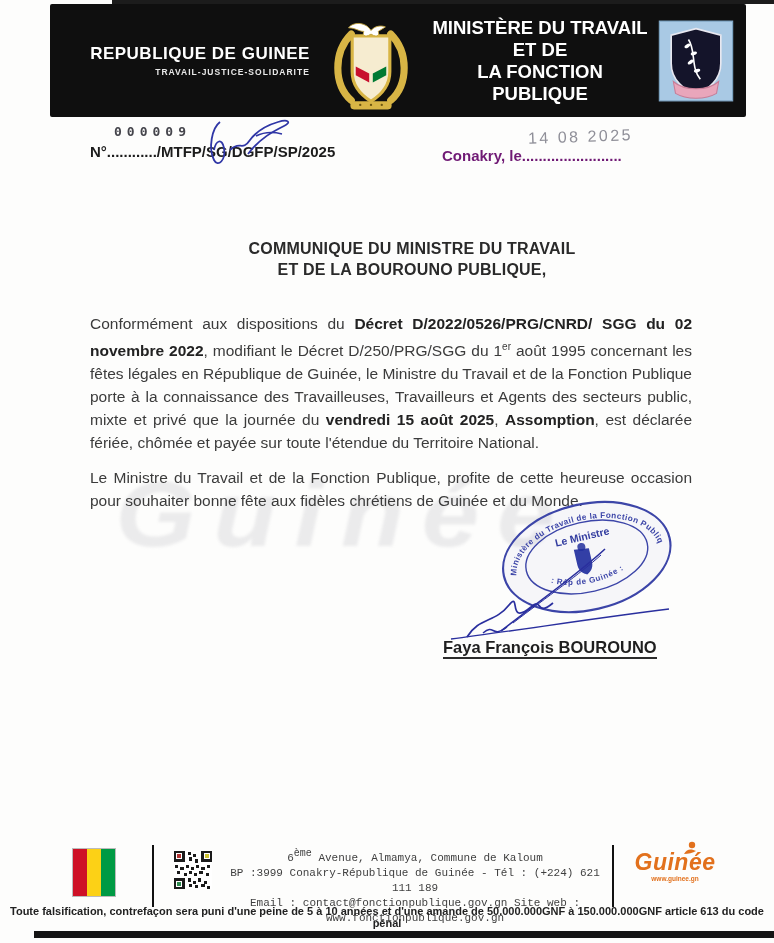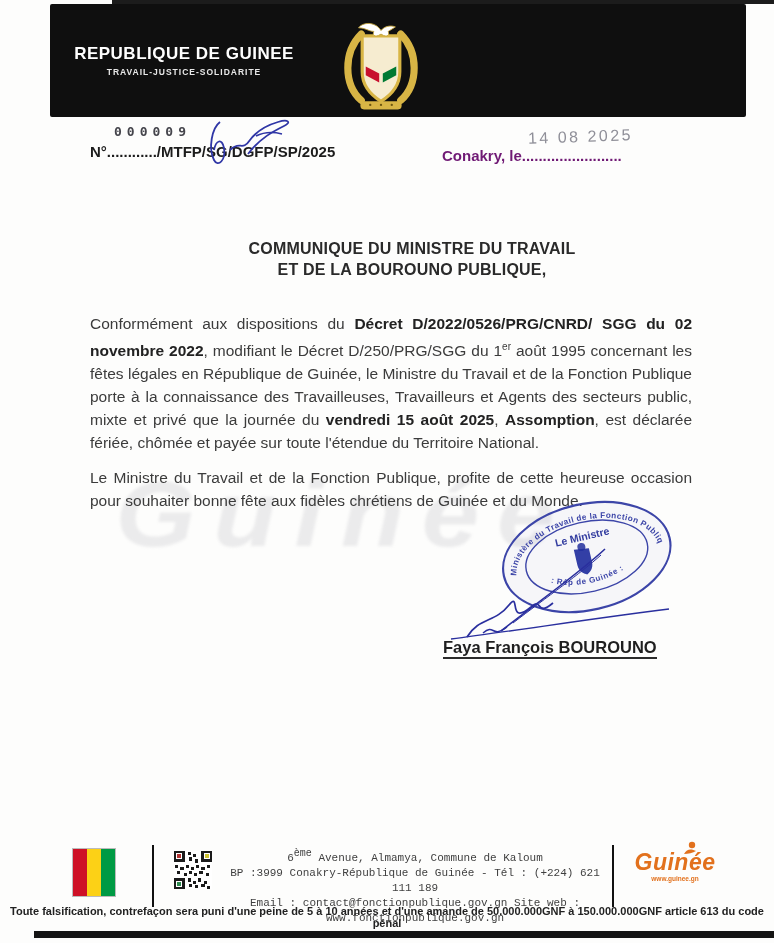--- a/index.html
+++ b/index.html
@@ -6,21 +6,21 @@
   .page{position:relative;width:774px;height:943px;background:#fdfdfc;overflow:hidden;
         font-family:"Liberation Sans","DejaVu Sans",sans-serif;color:#2a2a2a;}
 
   
   .top-edge{position:absolute;left:112px;right:0;top:0;height:4px;background:#1c1c1c;}
   .bottom-bar{position:absolute;left:34px;right:0;top:931px;height:7px;background:#141414;}
 
   
   .banner{position:absolute;left:50px;top:4px;width:696px;height:113px;background:#0f0f0f;
           display:flex;align-items:center;border-radius:2px;}
-  .banner-left{width:268px;text-align:center;color:#fff;}
+  .banner-left{width:268px;text-align:right;color:#fff;}
   .rep-title{font-size:17px;font-weight:bold;letter-spacing:.5px;}
   .rep-motto{font-size:8.5px;font-weight:bold;letter-spacing:1px;margin-top:3px;color:#e8e8e8;}
   .banner-arms{width:126px;display:flex;justify-content:center;align-items:center;}
   .banner-right{flex:1;display:flex;align-items:center;justify-content:flex-end;gap:10px;padding-right:12px;}
   .ministry-title{text-align:center;color:#fff;font-weight:bold;font-size:18.5px;line-height:22px;width:216px;}
 
   
   .ref-row{position:absolute;left:90px;top:122px;width:610px;height:60px;}
   .stamp-number{position:absolute;left:24px;top:2px;font-family:"DejaVu Sans Mono",monospace;
                 font-size:13px;font-weight:bold;letter-spacing:5px;color:#45454c;}
@@ -80,20 +80,36 @@
         <path d="M28,28 C8,48 8,84 28,102" stroke="#d8b545" stroke-width="8" fill="none" stroke-linecap="round"></path>
         <path d="M72,28 C92,48 92,84 72,102" stroke="#d8b545" stroke-width="8" fill="none" stroke-linecap="round"></path>
         <path d="M29,30 h42 v40 c0,18 -13,28 -21,33 c-8,-5 -21,-15 -21,-33 z" fill="#f6ecd0" stroke="#d8b545" stroke-width="3.5"></path>
         <path d="M50,24 c-7,-11 -21,-9 -25,-3 c8,0 11,4 17,4 c-2,5 2,7 8,3 c6,4 10,2 8,-3 l8,-5 c-5,-2 -12,-1 -16,4 z" fill="#ffffff" stroke="#c9a93f" stroke-width="1"></path>
         <polygon points="33,64 48,72 48,82 33,74" fill="#c8102e"></polygon>
         <polygon points="67,64 52,72 52,82 67,74" fill="#007a33"></polygon>
         <rect x="27" y="103" width="46" height="9" rx="4" fill="#d8b545"></rect>
         <circle cx="38" cy="107" r="1.3" fill="#6b5510"></circle>
           <circle cx="50" cy="107" r="1.3" fill="#6b5510"></circle>
           <circle cx="62" cy="107" r="1.3" fill="#6b5510"></circle>
+      </svg>
+    </div>
+    <div class="banner-right">
+      <div class="ministry-title">
+        <div>MINISTÈRE DU TRAVAIL ET DE</div>
+        <div>LA FONCTION PUBLIQUE</div>
+      </div>
+      <svg width="76" height="82" viewBox="0 0 70 76">
+        <rect x="1" y="1" width="68" height="74" fill="#a9c9e4" stroke="#7ea6c6" stroke-width="1"></rect>
+        <path d="M35,8 L58,14 V40 C58,56 46,64 35,70 C24,64 12,56 12,40 V14 Z" fill="#14142a" stroke="#e8e8f0" stroke-width="1.5"></path>
+        <path d="M28,18 C35,28 30,44 39,55" stroke="#ffffff" stroke-width="1.5" fill="none"></path>
+        <ellipse cx="27" cy="24" rx="3" ry="1.6" fill="#fff" transform="rotate(-30 27 24)"></ellipse>
+        <ellipse cx="33" cy="31" rx="3" ry="1.6" fill="#fff" transform="rotate(-20 33 31)"></ellipse>
+        <ellipse cx="30" cy="39" rx="3" ry="1.6" fill="#fff" transform="rotate(-35 30 39)"></ellipse>
+        <ellipse cx="36" cy="47" rx="3" ry="1.6" fill="#fff" transform="rotate(-15 36 47)"></ellipse>
+        <path d="M14,57 C24,66 46,66 56,57 L54,68 C44,74 26,74 16,68 Z" fill="#e9a6bb" stroke="#c87d97" stroke-width="1"></path>
       </svg>
     </div>
   </div>
 
   <div class="ref-row">
     <div class="stamp-number">000009</div>
     <div class="number-line">N°............/MTFP/SG/DGFP/SP/2025</div>
     <svg class="initials" width="110" height="60" viewBox="0 0 110 60">
       <path d="M30,12 C22,18 18,38 24,50 C28,58 36,50 34,38 C32,28 26,30 24,40" stroke="#2f36a6" stroke-width="1.8" fill="none"></path>
       <path d="M40,40 C50,30 52,42 60,30 C66,22 74,16 88,12 C98,9 102,12 94,16 C84,21 70,28 58,44" stroke="#2f36a6" stroke-width="1.8" fill="none"></path>

